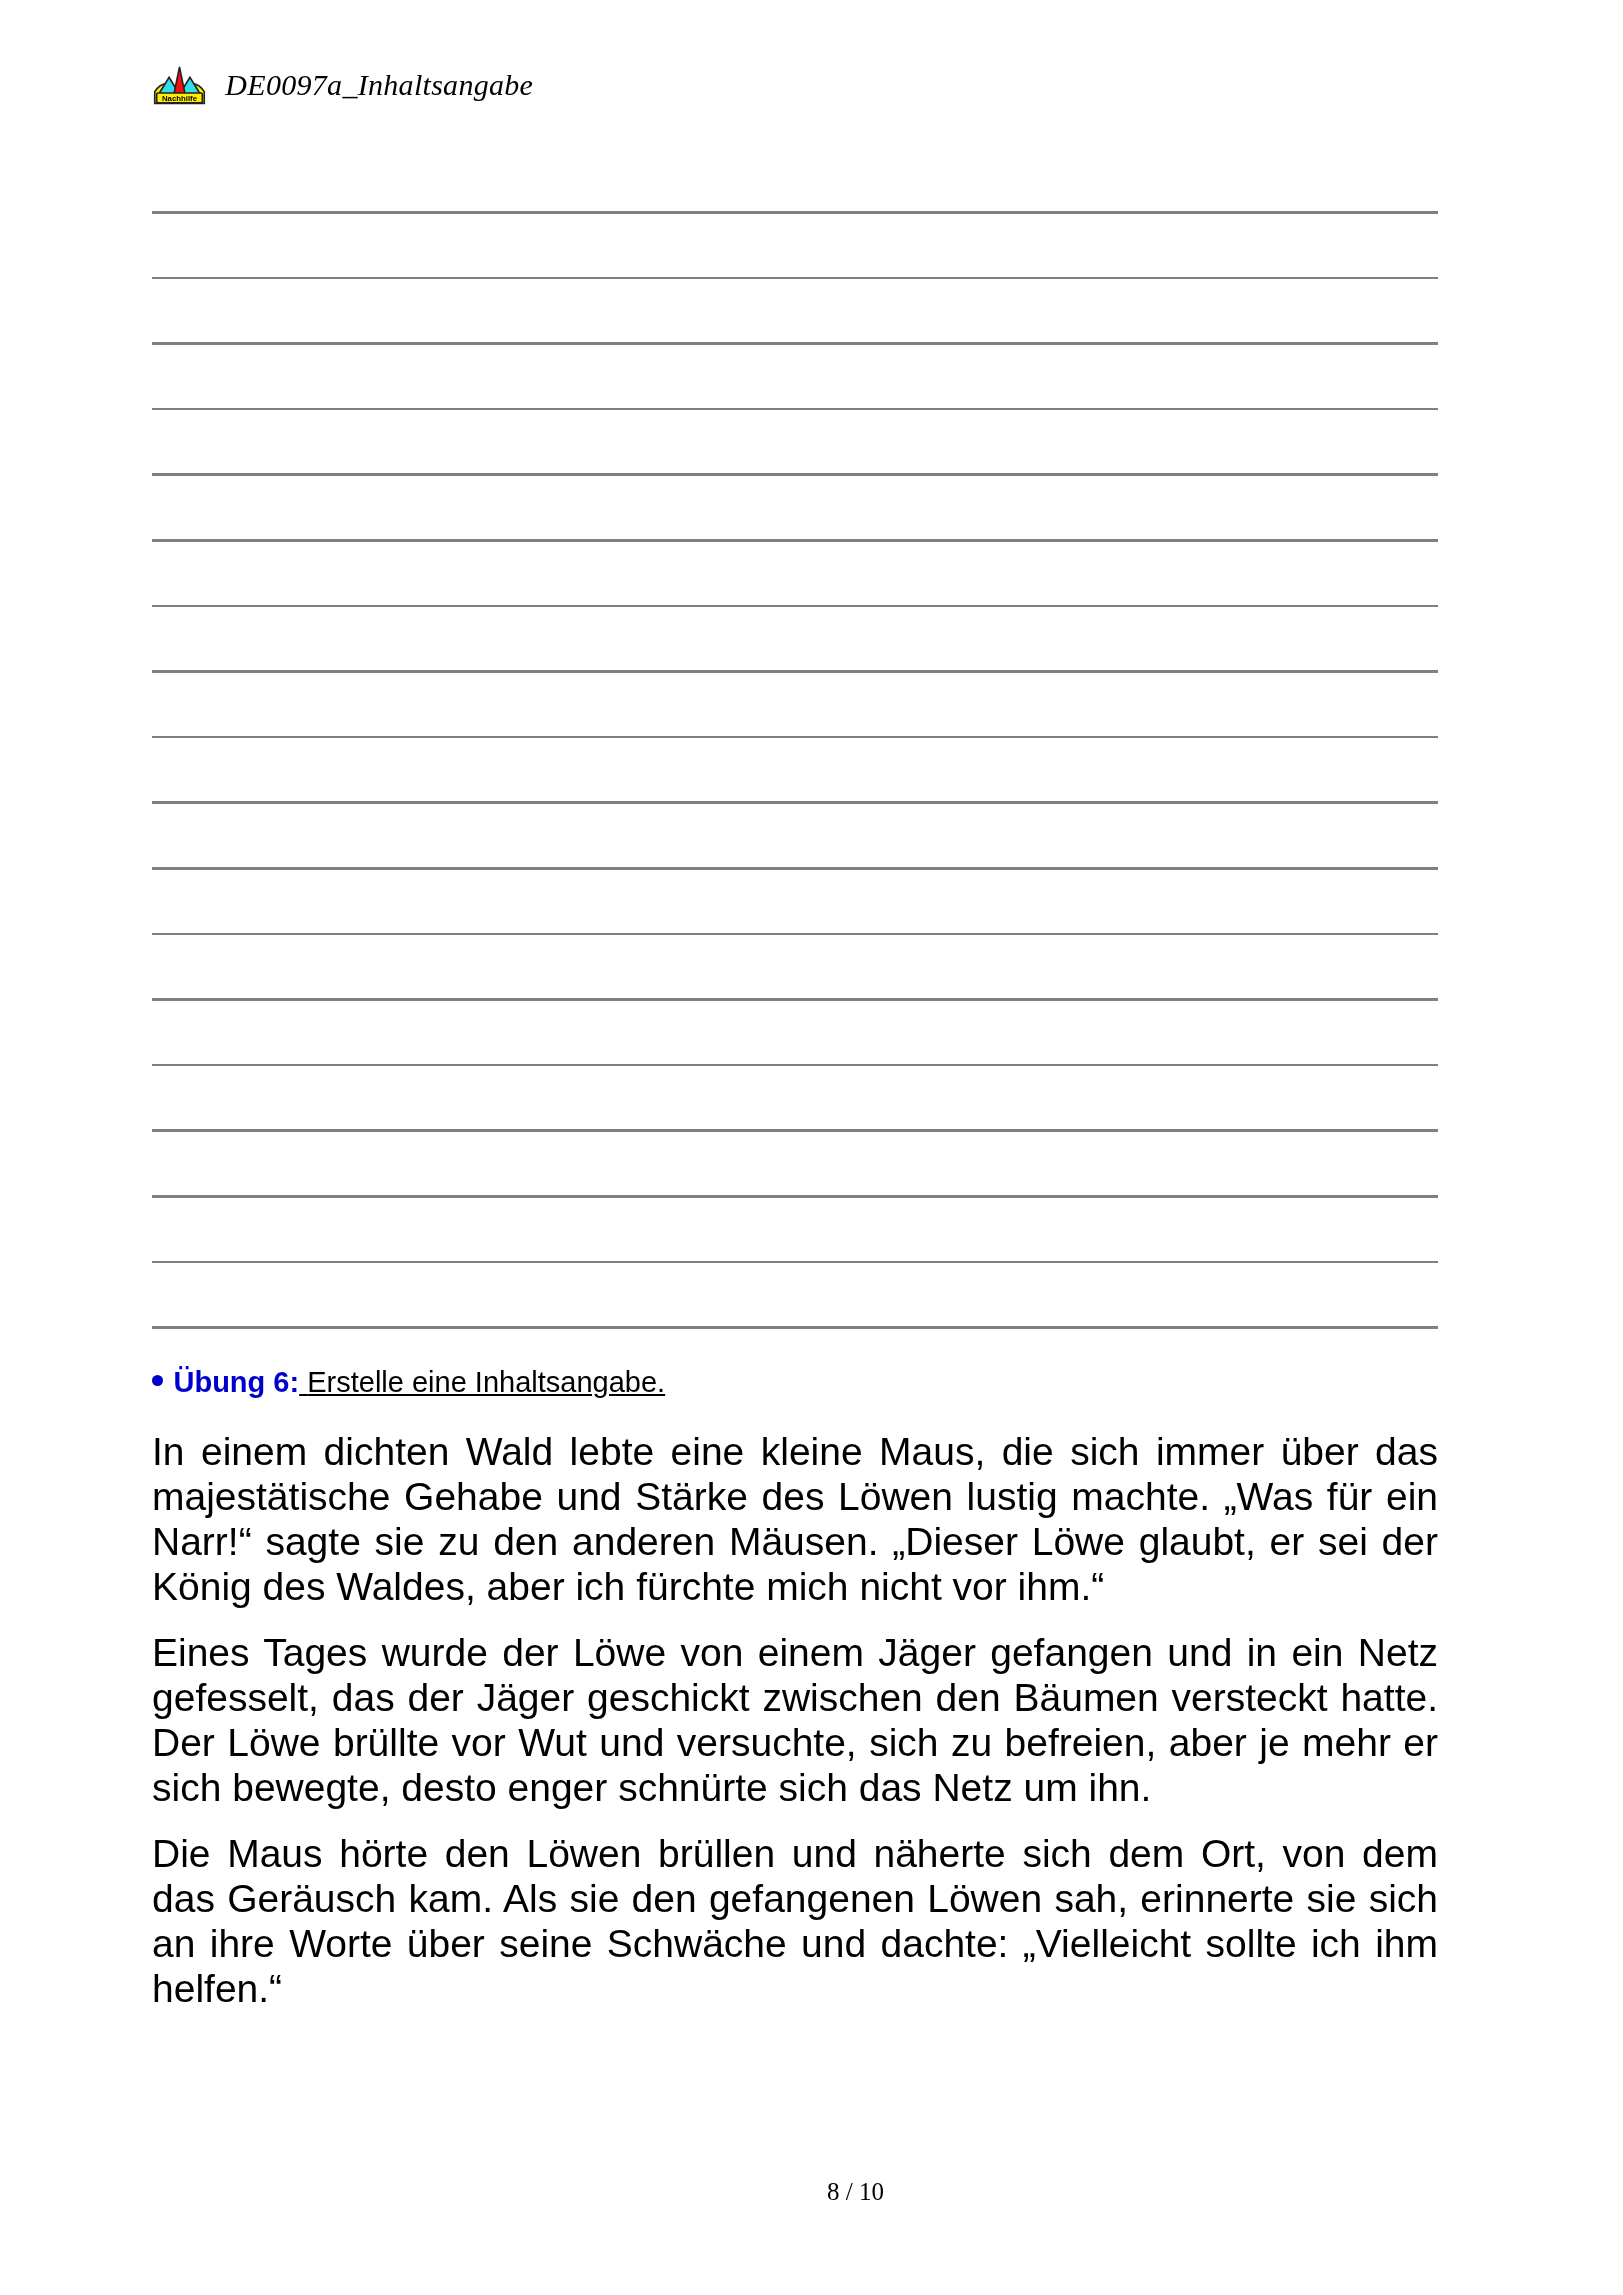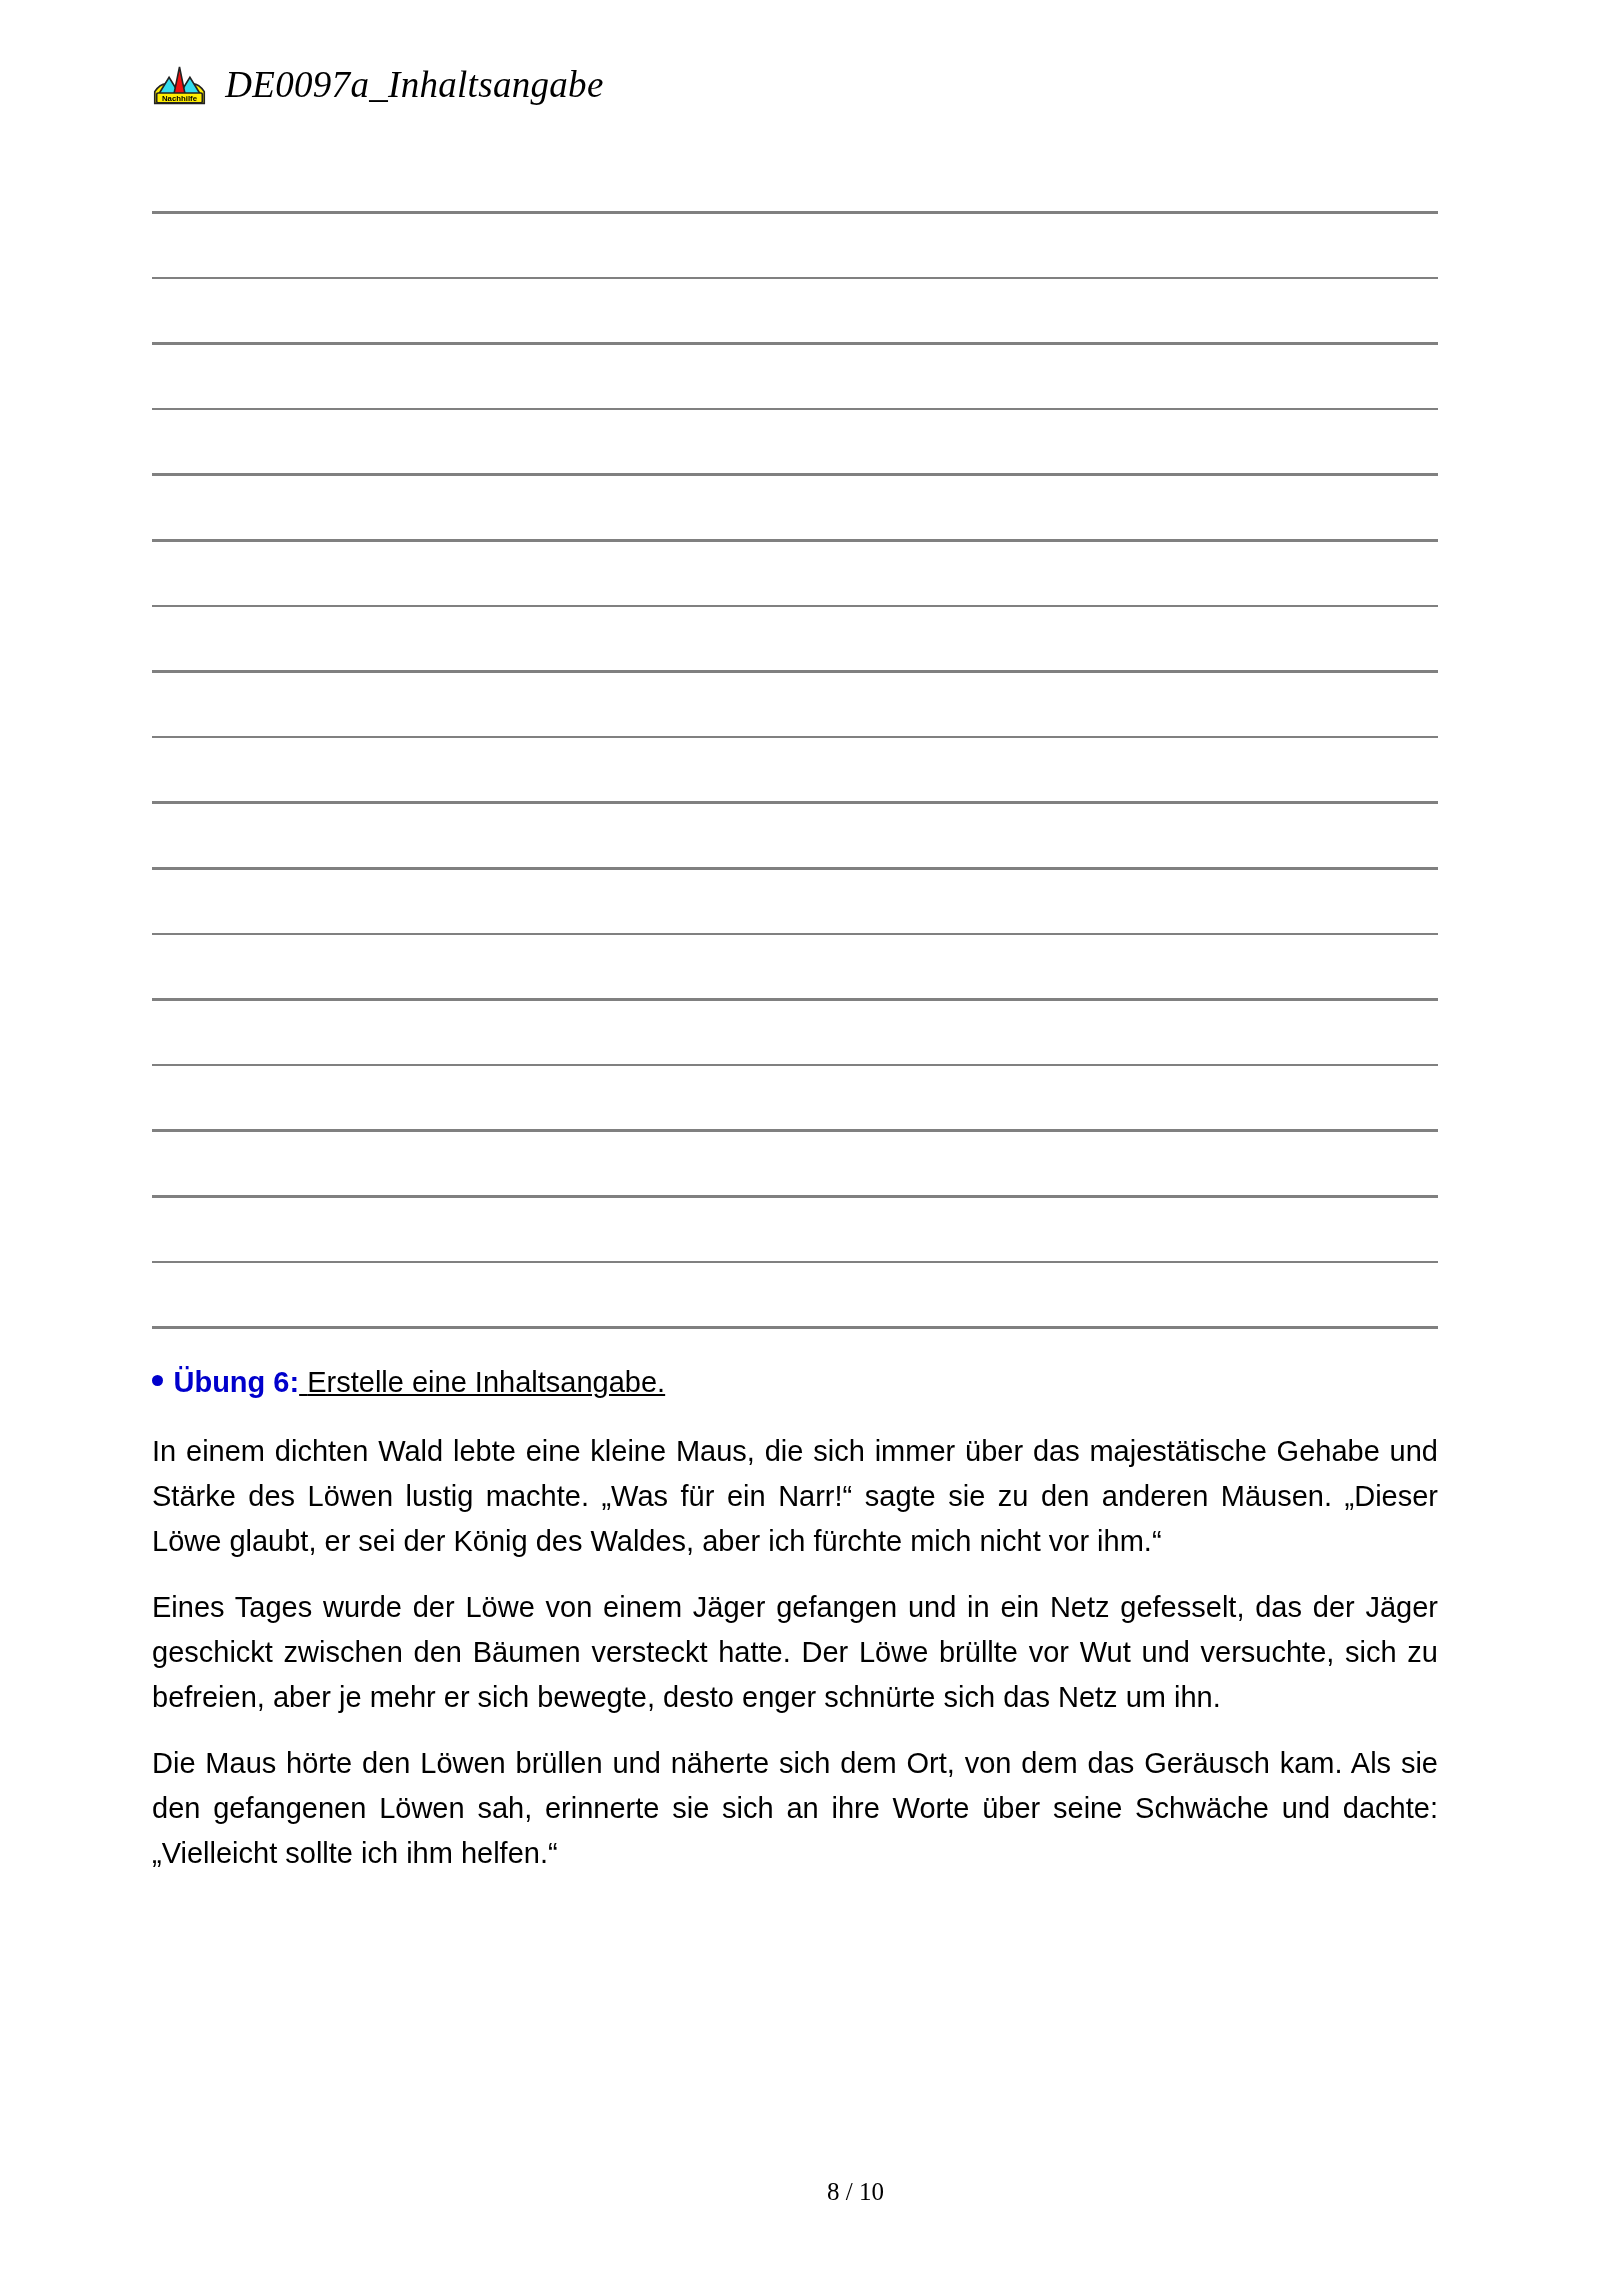--- a/index.html
+++ b/index.html
@@ -33,21 +33,21 @@
   }
   .logo {
     width: 55px;
     height: 43px;
     flex: 0 0 auto;
     display: block;
   }
   .header-title {
     font-family: "Liberation Serif", serif;
     font-style: italic;
-    font-size: 37px;
+    font-size: 30px;
     line-height: 1;
     color: #000000;
     white-space: nowrap;
     letter-spacing: 0.3px;
   }
 
   
   .lines {
     position: absolute;
     left: 152px;
@@ -102,21 +102,21 @@
     line-height: 38px;
     margin-bottom: 26px;
     white-space: nowrap;
     font-stretch: condensed;
   }
   .story-source {
     font-style: italic;
   }
 
   .para {
-    font-size: 29px;
+    font-size: 39px;
     line-height: 45px;
     text-align: justify;
     margin: 0 0 21px 0;
     font-stretch: condensed;
     hyphens: none;
   }
   .para:last-child {
     margin-bottom: 0;
   }
 

